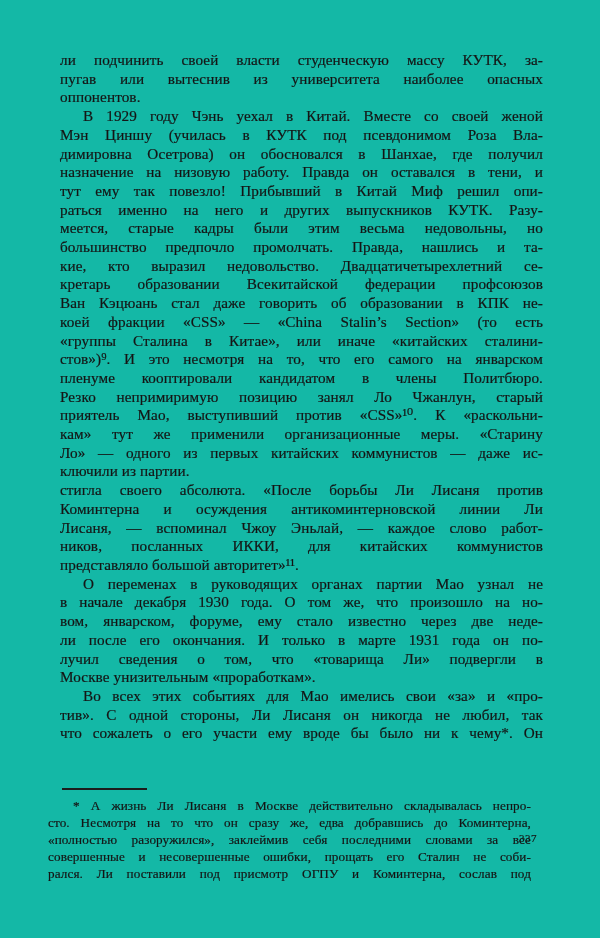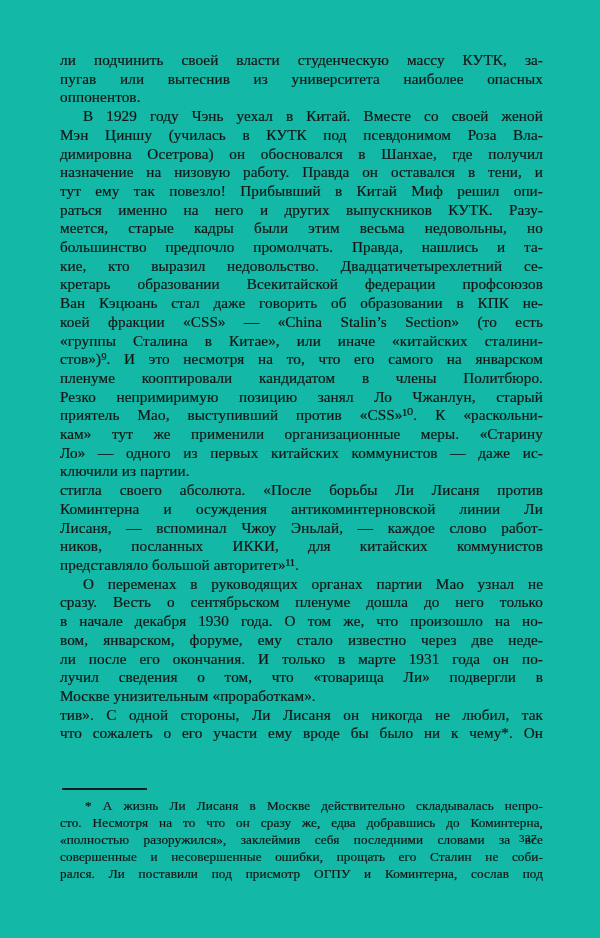--- a/index.html
+++ b/index.html
@@ -40,21 +40,21 @@
   .footnote-rule {
     position: absolute;
     left: 62px;
     top: 788px;
     width: 85px;
     height: 2px;
     background: #1c1c1c;
   }
   .footnote {
     position: absolute;
-    left: 60px;
+    left: 48px;
     top: 797px;
     width: 483px;
   }
   .footnote .line {
     font-size: 13.2px;
     line-height: 17px;
   }
   .footnote .line.indent {
     text-indent: 25px;
   }
@@ -94,26 +94,26 @@
       <div class="line">приятель Мао, выступивший против «CSS»¹⁰. К «раскольни-</div>
       <div class="line">кам» тут же применили организационные меры. «Старину</div>
       <div class="line">Ло» — одного из первых китайских коммунистов — даже ис-</div>
       <div class="line flush">ключили из партии.</div>
       <div class="line">стигла своего абсолюта. «После борьбы Ли Лисаня против</div>
       <div class="line">Коминтерна и осуждения антикоминтерновской линии Ли</div>
       <div class="line">Лисаня, — вспоминал Чжоу Эньлай, — каждое слово работ-</div>
       <div class="line">ников, посланных ИККИ, для китайских коммунистов</div>
       <div class="line flush">представляло большой авторитет»¹¹.</div>
       <div class="line indent">О переменах в руководящих органах партии Мао узнал не</div>
-      <div class="line">сразу. Весть о сентябрьском пленуме дошла до него только</div>
       <div class="line">в начале декабря 1930 года. О том же, что произошло на но-</div>
       <div class="line">вом, январском, форуме, ему стало известно через две неде-</div>
       <div class="line">ли после его окончания. И только в марте 1931 года он по-</div>
       <div class="line">лучил сведения о том, что «товарища Ли» подвергли в</div>
       <div class="line flush">Москве унизительным «проработкам».</div>
+      <div class="line indent">Во всех этих событиях для Мао имелись свои «за» и «про-</div>
       <div class="line">тив». С одной стороны, Ли Лисаня он никогда не любил, так</div>
       <div class="line">что сожалеть о его участи ему вроде бы было ни к чему*. Он</div>
     </main>
   <div class="footnote-rule"></div>
   <div class="footnote">
       <div class="line indent">* А жизнь Ли Лисаня в Москве действительно складывалась непро-</div>
       <div class="line">сто. Несмотря на то что он сразу же, едва добравшись до Коминтерна,</div>
       <div class="line">«полностью разоружился», заклеймив себя последними словами за все</div>
       <div class="line">совершенные и несовершенные ошибки, прощать его Сталин не соби-</div>
       <div class="line">рался. Ли поставили под присмотр ОГПУ и Коминтерна, сослав под</div>

